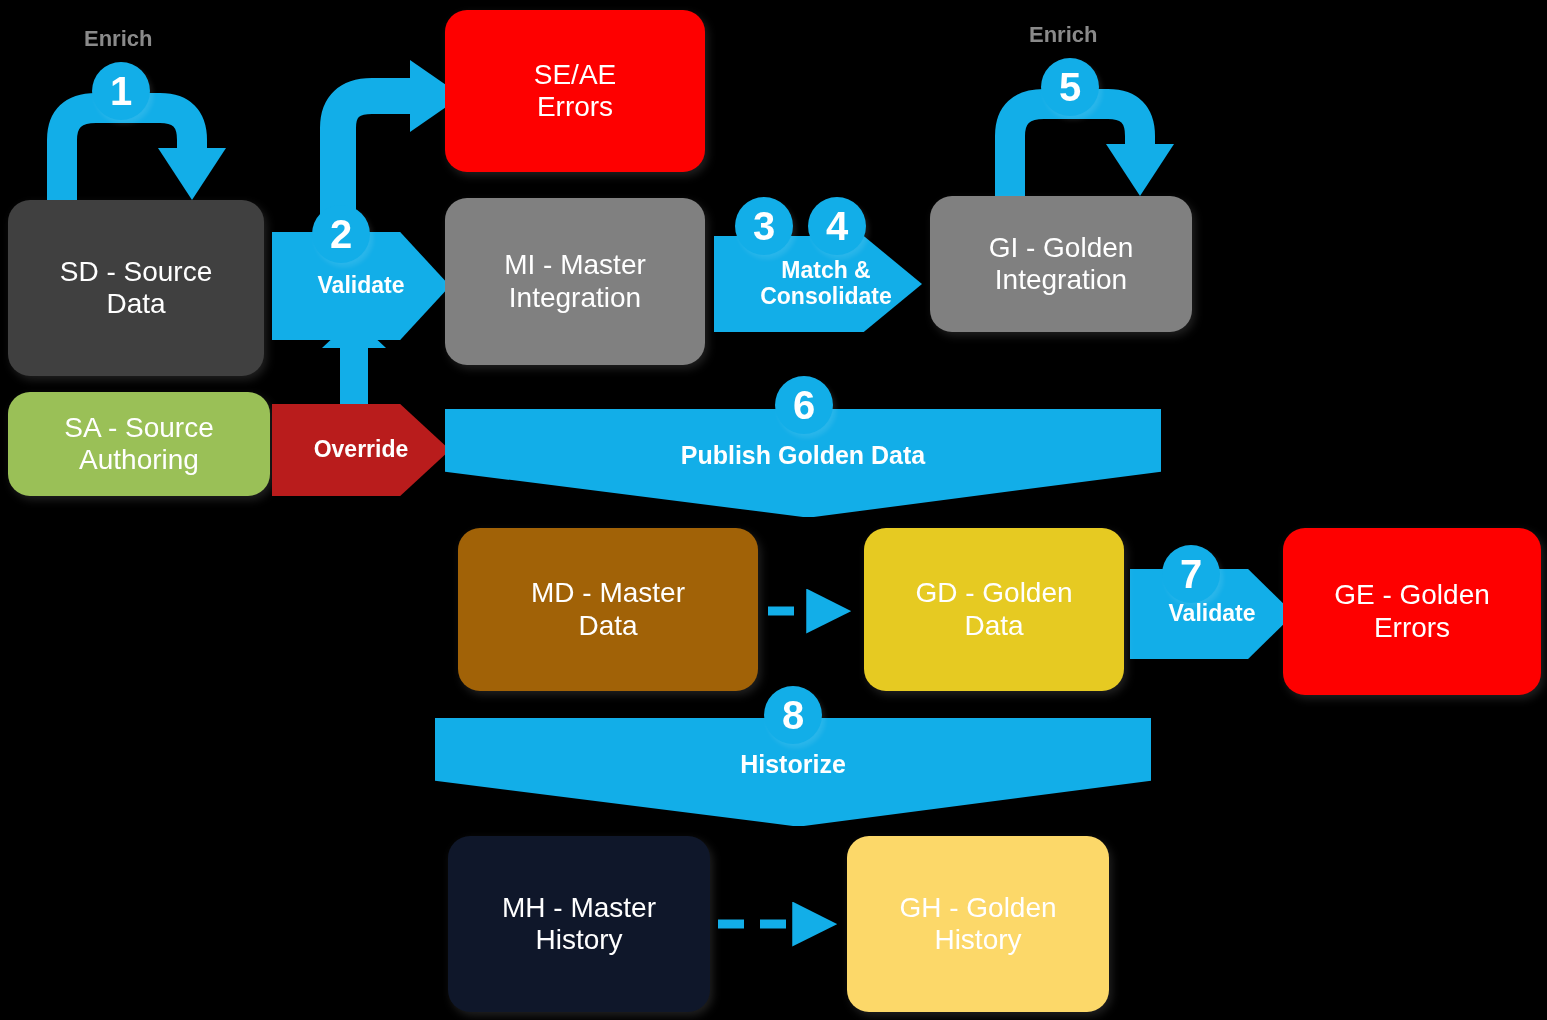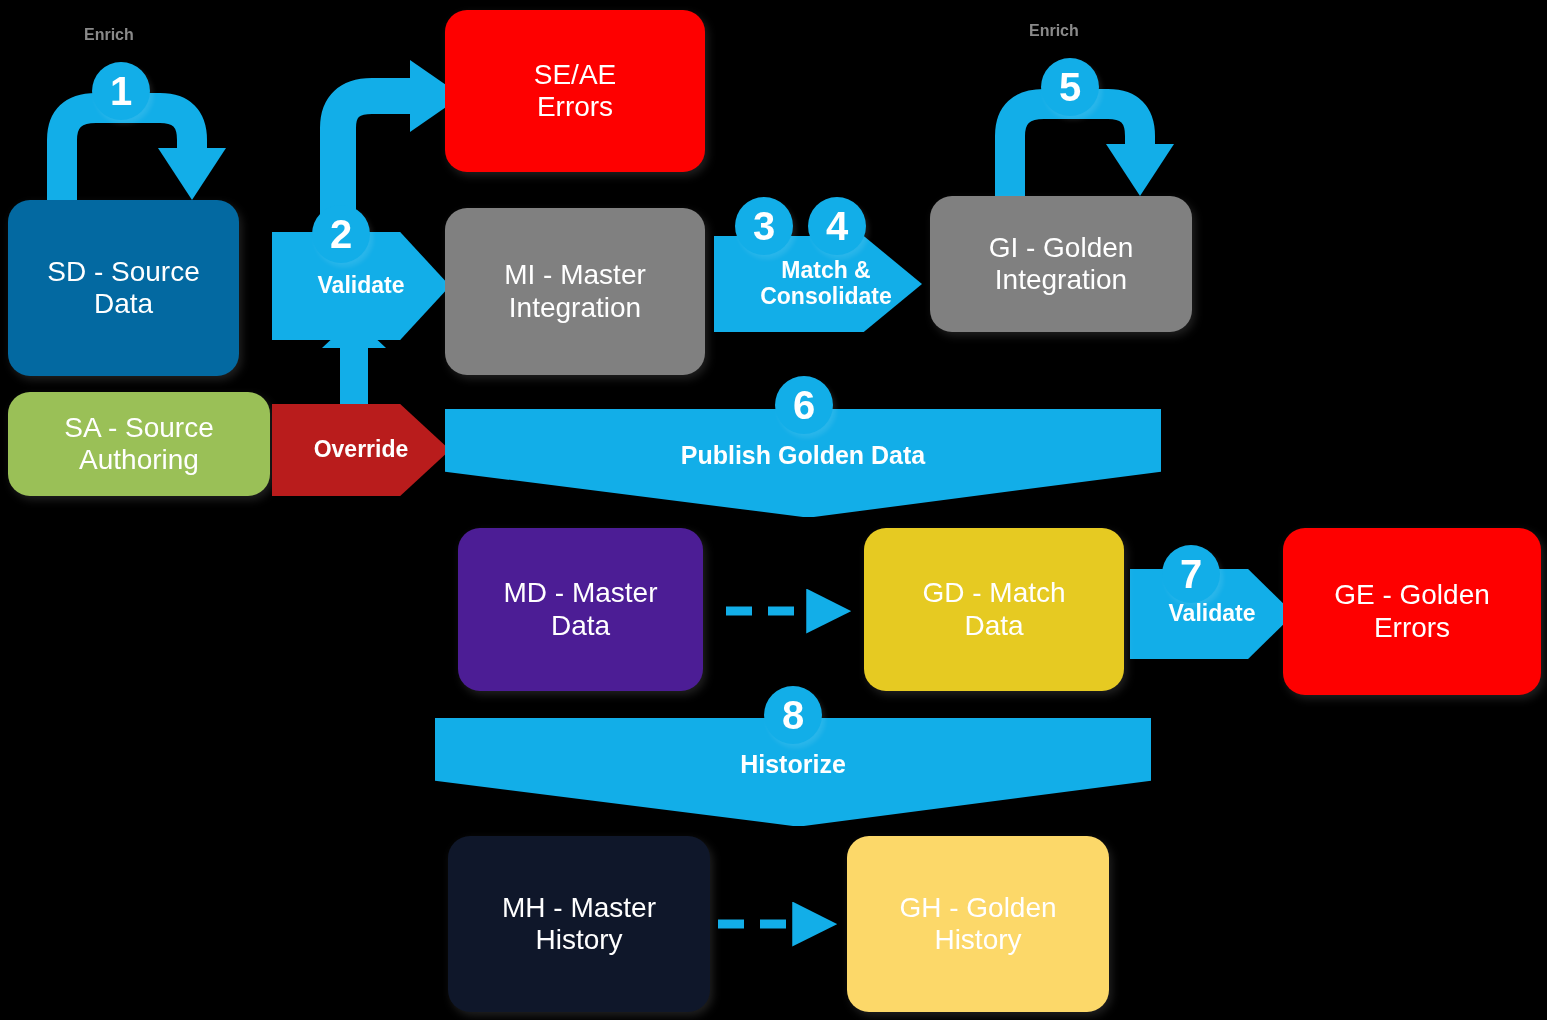--- a/index.html
+++ b/index.html
@@ -25,21 +25,21 @@
           color:#fff;font-weight:bold;font-size:25px;box-sizing:border-box;
           clip-path:polygon(0 0, 100% 0, 100% 58%, 51.5% 100%, 50% 100%, 0 58%);}
   .banner span{margin-top:32px;}
 
   
   .badge{position:absolute;border-radius:50%;background:#12AEE8;color:#fff;
          display:flex;align-items:center;justify-content:center;
          font-size:40px;font-weight:bold;z-index:40;
          box-shadow:3px 4px 5px rgba(255,255,255,0.10);}
 
-  .cap{position:absolute;color:#8a8a8a;font-weight:bold;font-size:16px;z-index:30;}
+  .cap{position:absolute;color:#8a8a8a;font-weight:bold;font-size:22px;z-index:30;}
 
   svg.ov{position:absolute;left:0;top:0;width:1547px;height:1020px;overflow:visible;}
   svg.ov.under{z-index:5;}
 </style>
 </head>
 <body>
 
 <div id="stage">
 
   <svg class="ov under" viewBox="0 0 1547 1020">
@@ -71,65 +71,65 @@
 
     <g>
       <line x1="726" y1="611" x2="840" y2="611" stroke="#12AEE8" stroke-width="9" stroke-dasharray="26 16" marker-end="url(#dashArrow)"></line>
     </g>
 
     <g>
       <line x1="718" y1="924" x2="826" y2="924" stroke="#12AEE8" stroke-width="9" stroke-dasharray="26 16" marker-end="url(#dashArrow)"></line>
     </g>
   </svg>
 
-  <div class="box" style="left:8px;top:200px;width:231px;height:176px;background:#0369a1;align-items:center;">
+  <div class="box" style="left:8px;top:200px;width:256px;height:176px;background:#404040;align-items:center;">
     <div>
       <span>SD - Source</span>
       <span>Data</span>
     </div>
   </div>
 
   <div class="box" style="left:8px;top:392px;width:262px;height:104px;background:#9AC057;">
     <div>
       <span>SA - Source</span>
       <span>Authoring</span>
     </div>
   </div>
 
   <div class="box" style="left:445px;top:10px;width:260px;height:162px;background:#FE0000;z-index:25;">
     <div>
       <span>SE/AE</span>
       <span>Errors</span>
     </div>
   </div>
 
-  <div class="box" style="left:445px;top:208px;width:260px;height:167px;background:#808080;z-index:25;">
+  <div class="box" style="left:445px;top:198px;width:260px;height:167px;background:#808080;z-index:25;">
     <div>
       <span>MI - Master</span>
       <span>Integration</span>
     </div>
   </div>
 
   <div class="box" style="left:930px;top:196px;width:262px;height:136px;background:#808080;z-index:25;">
     <div>
       <span>GI - Golden</span>
       <span>Integration</span>
     </div>
   </div>
 
-  <div class="box" style="left:458px;top:528px;width:245px;height:163px;background:#4c1d95;z-index:25;">
+  <div class="box" style="left:458px;top:528px;width:300px;height:163px;background:#a16207;z-index:25;">
     <div>
       <span>MD - Master</span>
       <span>Data</span>
     </div>
   </div>
 
   <div class="box" style="left:864px;top:528px;width:260px;height:163px;background:#E6CA22;z-index:25;">
     <div>
-      <span>GD - Match</span>
+      <span>GD - Golden</span>
       <span>Data</span>
     </div>
   </div>
 
   <div class="box" style="left:1283px;top:528px;width:258px;height:167px;background:#FE0000;z-index:25;">
     <div>
       <span>GE - Golden</span>
       <span>Errors</span>
     </div>
   </div>

